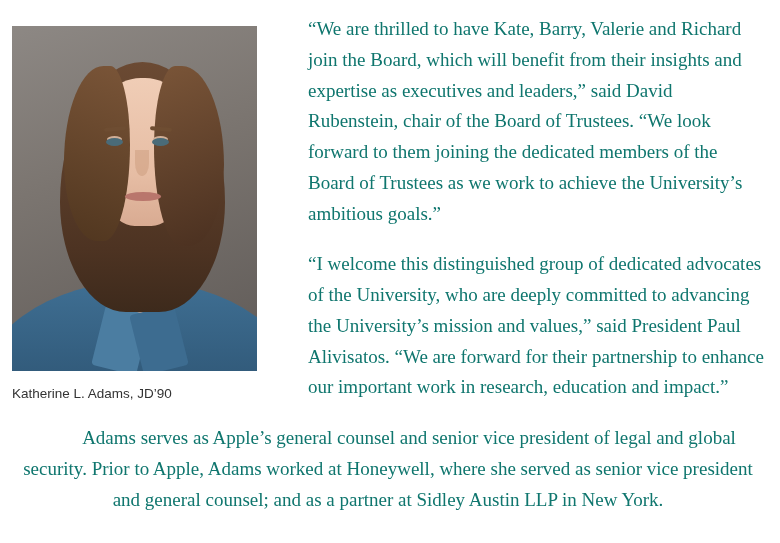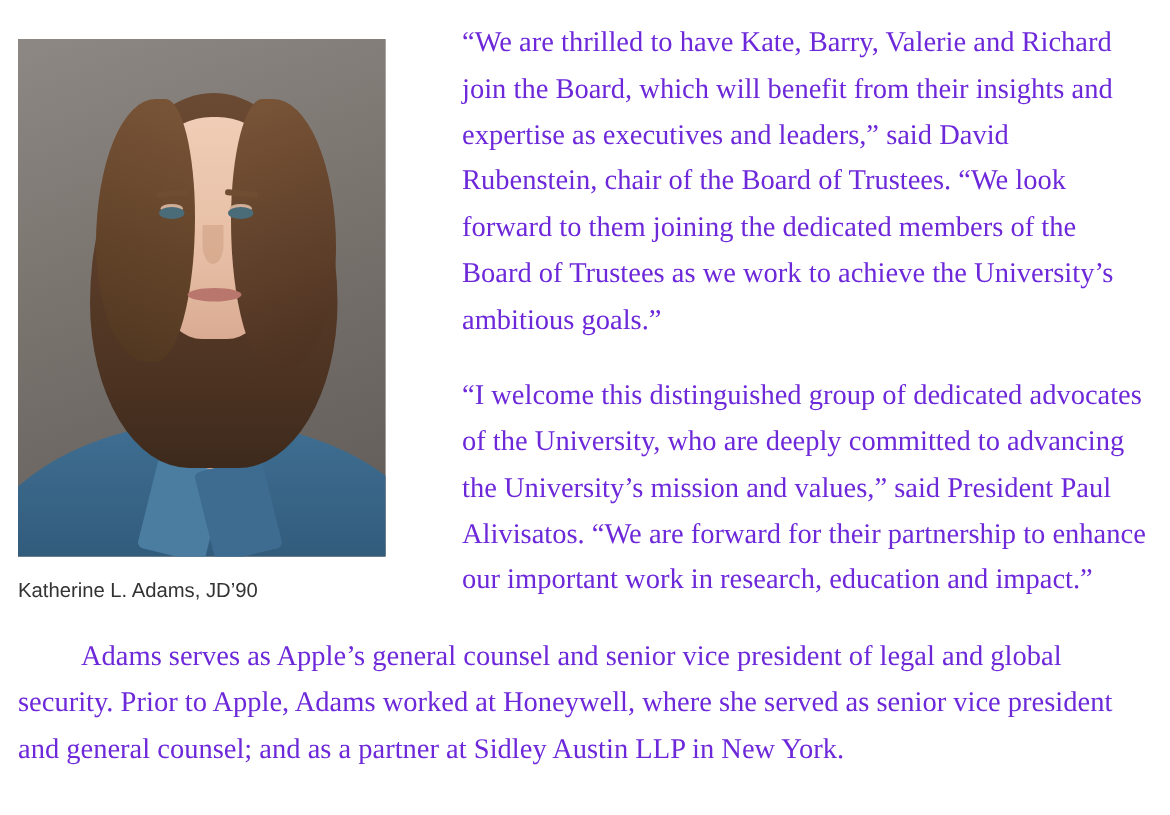--- a/index.html
+++ b/index.html
@@ -156,32 +156,33 @@
   .figure-caption {
     font-family: "Liberation Sans", sans-serif;
     font-size: 13.5px;
     color: #333333;
     margin-top: 14px;
     line-height: 1.3;
   }
   .body-text {
     font-size: 19px;
     line-height: 1.62;
-    color: #6d28d9;
+    color: #0f766e;
     text-align: left;
   }
   .body-text p {
     margin: 0 0 20px 0;
   }
   .body-text p.indented {
     text-indent: 42px;
     margin-bottom: 0;
   }
   .body-text p:last-child {
     margin-bottom: 0;
+    text-align: center;
   }
 </style>
 </head>
 <body>
 
 <div class="page">
 
   <figure class="figure">
     <div class="figure-photo">
       <div class="bg-wall"></div>

